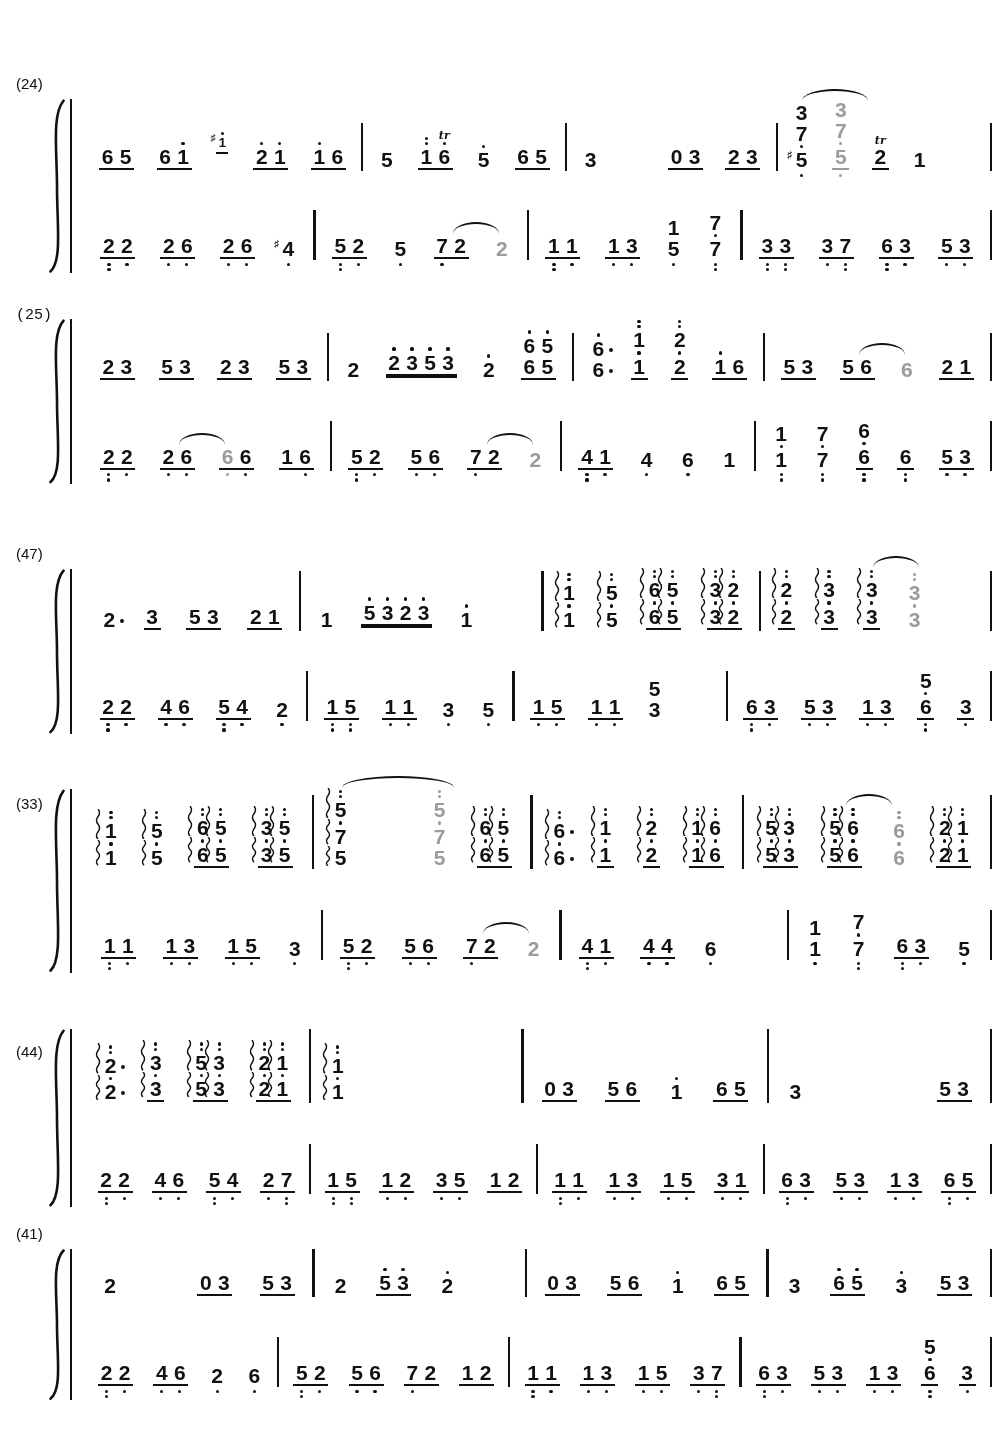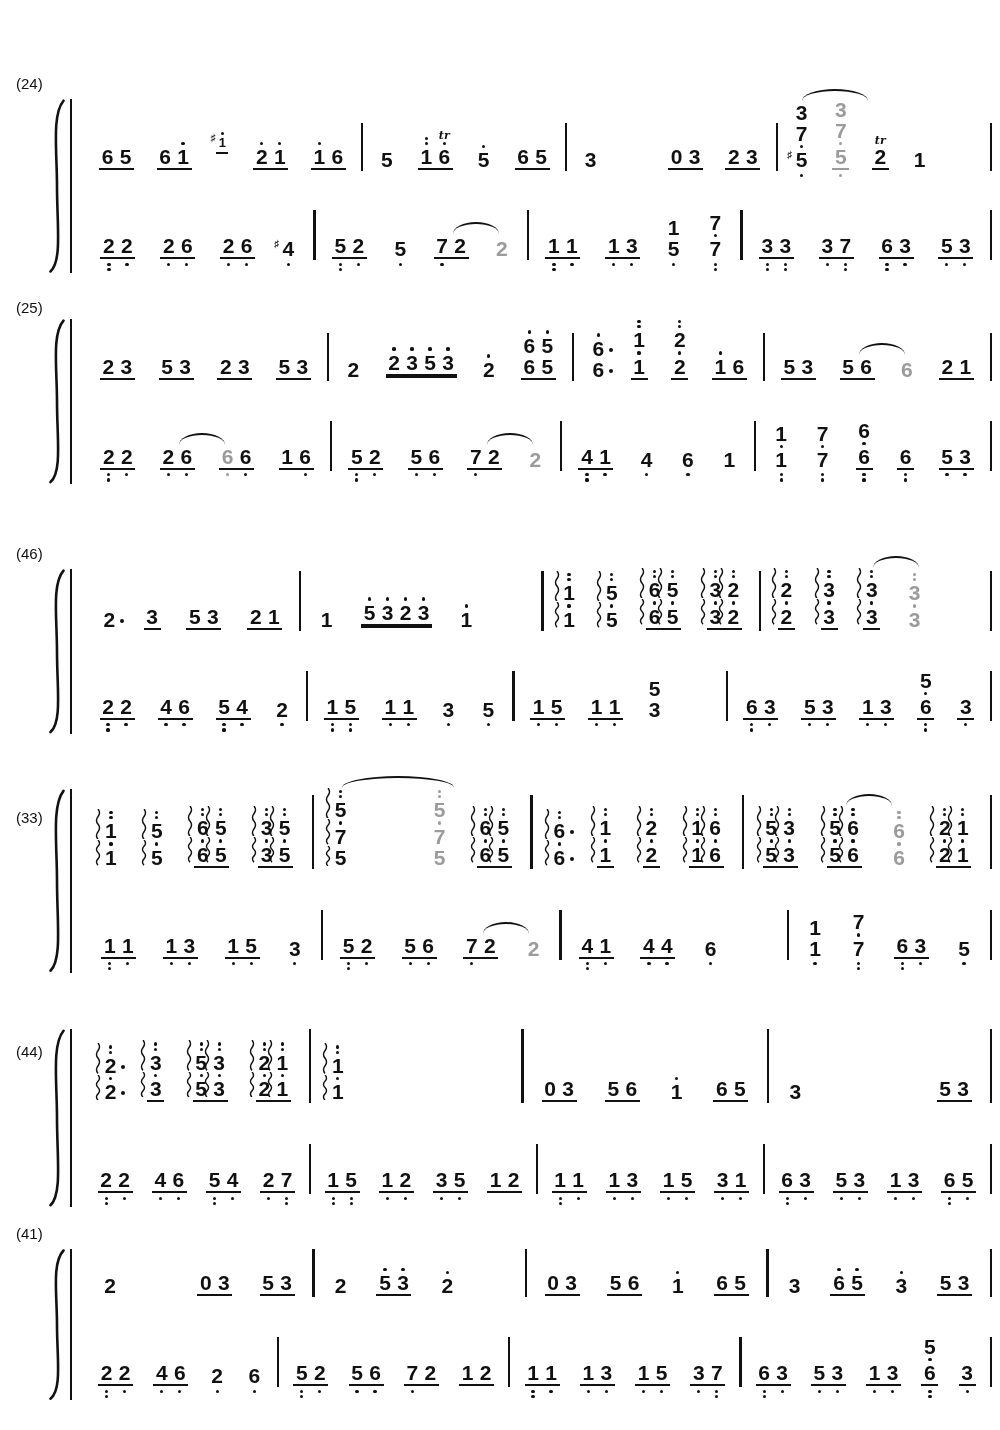--- a/index.html
+++ b/index.html
@@ -600,21 +600,21 @@
                   </span>
                 </div>
               </div>
             </div>
             <div class="bar" style="height: 50px;"></div>
           </div>
         </div>
       </div>
     </div>
     <div class="system" style="top: 295px;">
-      <div class="syslabel" style="top: 4px;">(25)</div>
+      <div class="syslabel" style="top: 12px; font-family: Liberation Mono, monospace;">(25)</div>
       <div class="body" style="margin-top: 24px;">
         <div class="bracecol">
           <svg viewBox="0 0 20 100" preserveAspectRatio="none">
             <path d="M15 1 C6 9 10 30 10 50 C10 72 14 93 5 99" fill="none" stroke="#111" stroke-width="2.6" stroke-linecap="round" vector-effect="non-scaling-stroke"></path>
           </svg>
         </div>
         <div class="staves" style="gap: 26px;">
           <div class="staff">
             <div class="measure" style="flex-grow: 4;">
               <div class="ev">
@@ -1164,21 +1164,21 @@
                   </span>
                 </div>
               </div>
             </div>
             <div class="bar" style="height: 50px;"></div>
           </div>
         </div>
       </div>
     </div>
     <div class="system" style="top: 545px;">
-      <div class="syslabel" style="top: 0px;">(46)</div>
+      <div class="syslabel" style="top: 0px;">(47)</div>
       <div class="body" style="margin-top: 24px;">
         <div class="bracecol">
           <svg viewBox="0 0 20 100" preserveAspectRatio="none">
             <path d="M15 1 C6 9 10 30 10 50 C10 72 14 93 5 99" fill="none" stroke="#111" stroke-width="2.6" stroke-linecap="round" vector-effect="non-scaling-stroke"></path>
           </svg>
         </div>
         <div class="staves" style="gap: 26px;">
           <div class="staff">
             <div class="measure" style="flex-grow: 4;">
               <div class="ev">
@@ -1815,21 +1815,21 @@
                   </span>
                 </div>
               </div>
             </div>
             <div class="bar" style="height: 50px;"></div>
           </div>
         </div>
       </div>
     </div>
     <div class="system" style="top: 775px;">
-      <div class="syslabel" style="top: 34px;">(33)</div>
+      <div class="syslabel" style="top: 20px;">(33)</div>
       <div class="body" style="margin-top: 14px;">
         <div class="bracecol">
           <svg viewBox="0 0 20 100" preserveAspectRatio="none">
             <path d="M15 1 C6 9 10 30 10 50 C10 72 14 93 5 99" fill="none" stroke="#111" stroke-width="2.6" stroke-linecap="round" vector-effect="non-scaling-stroke"></path>
           </svg>
         </div>
         <div class="staves" style="gap: 28px;">
           <div class="staff">
             <div class="measure" style="flex-grow: 4;">
               <div class="ev">

